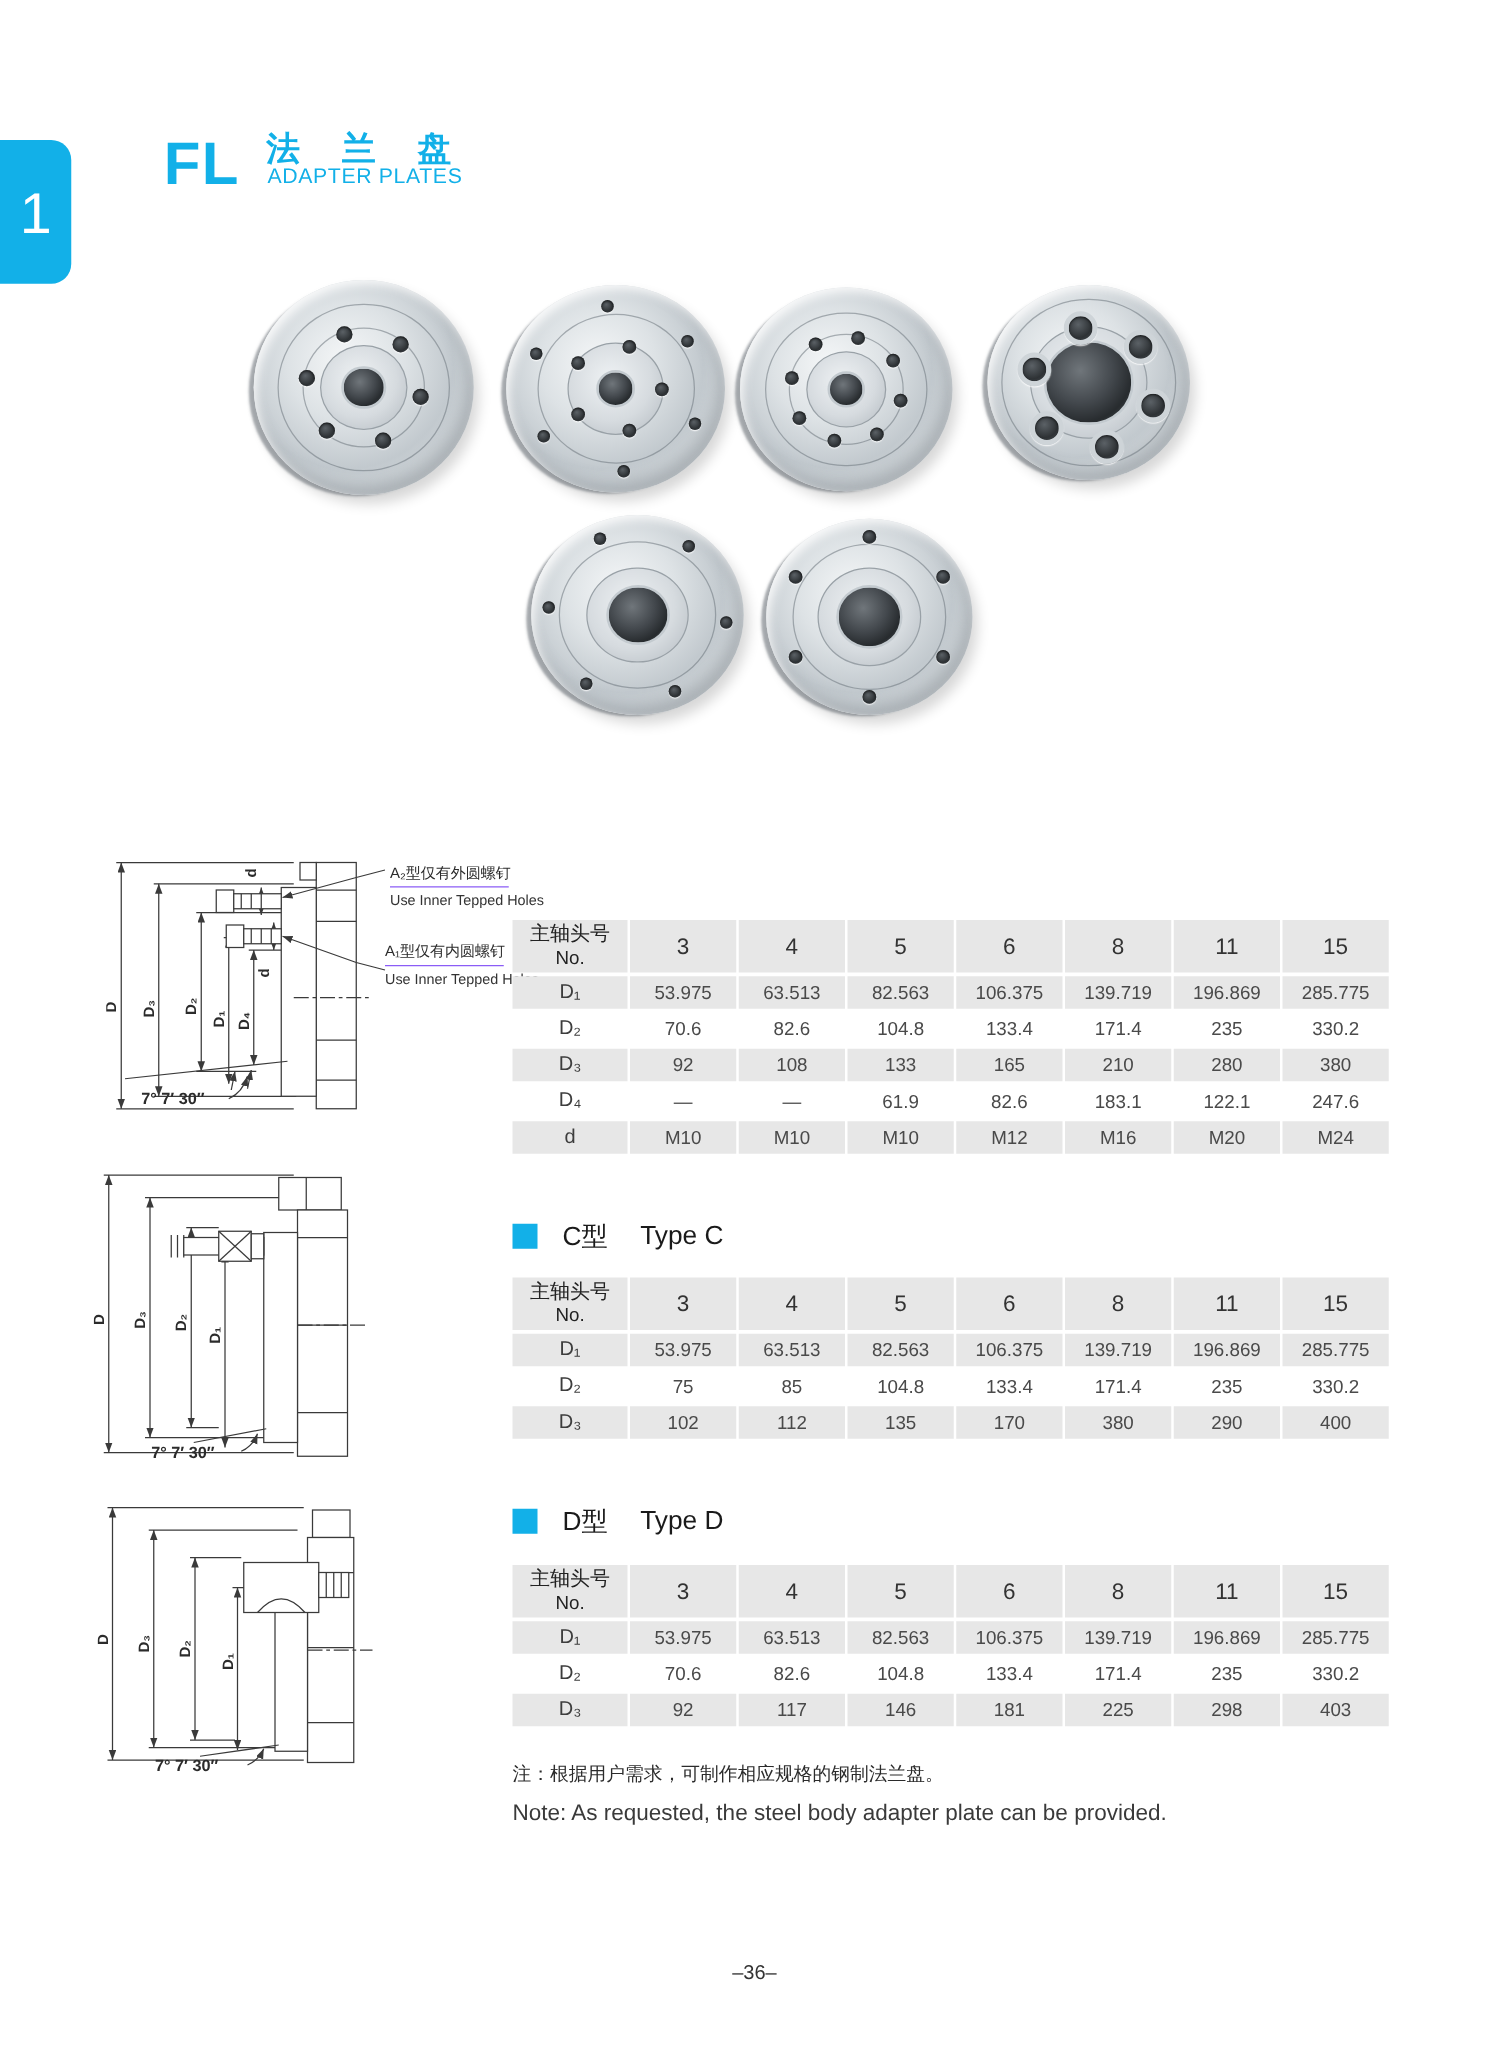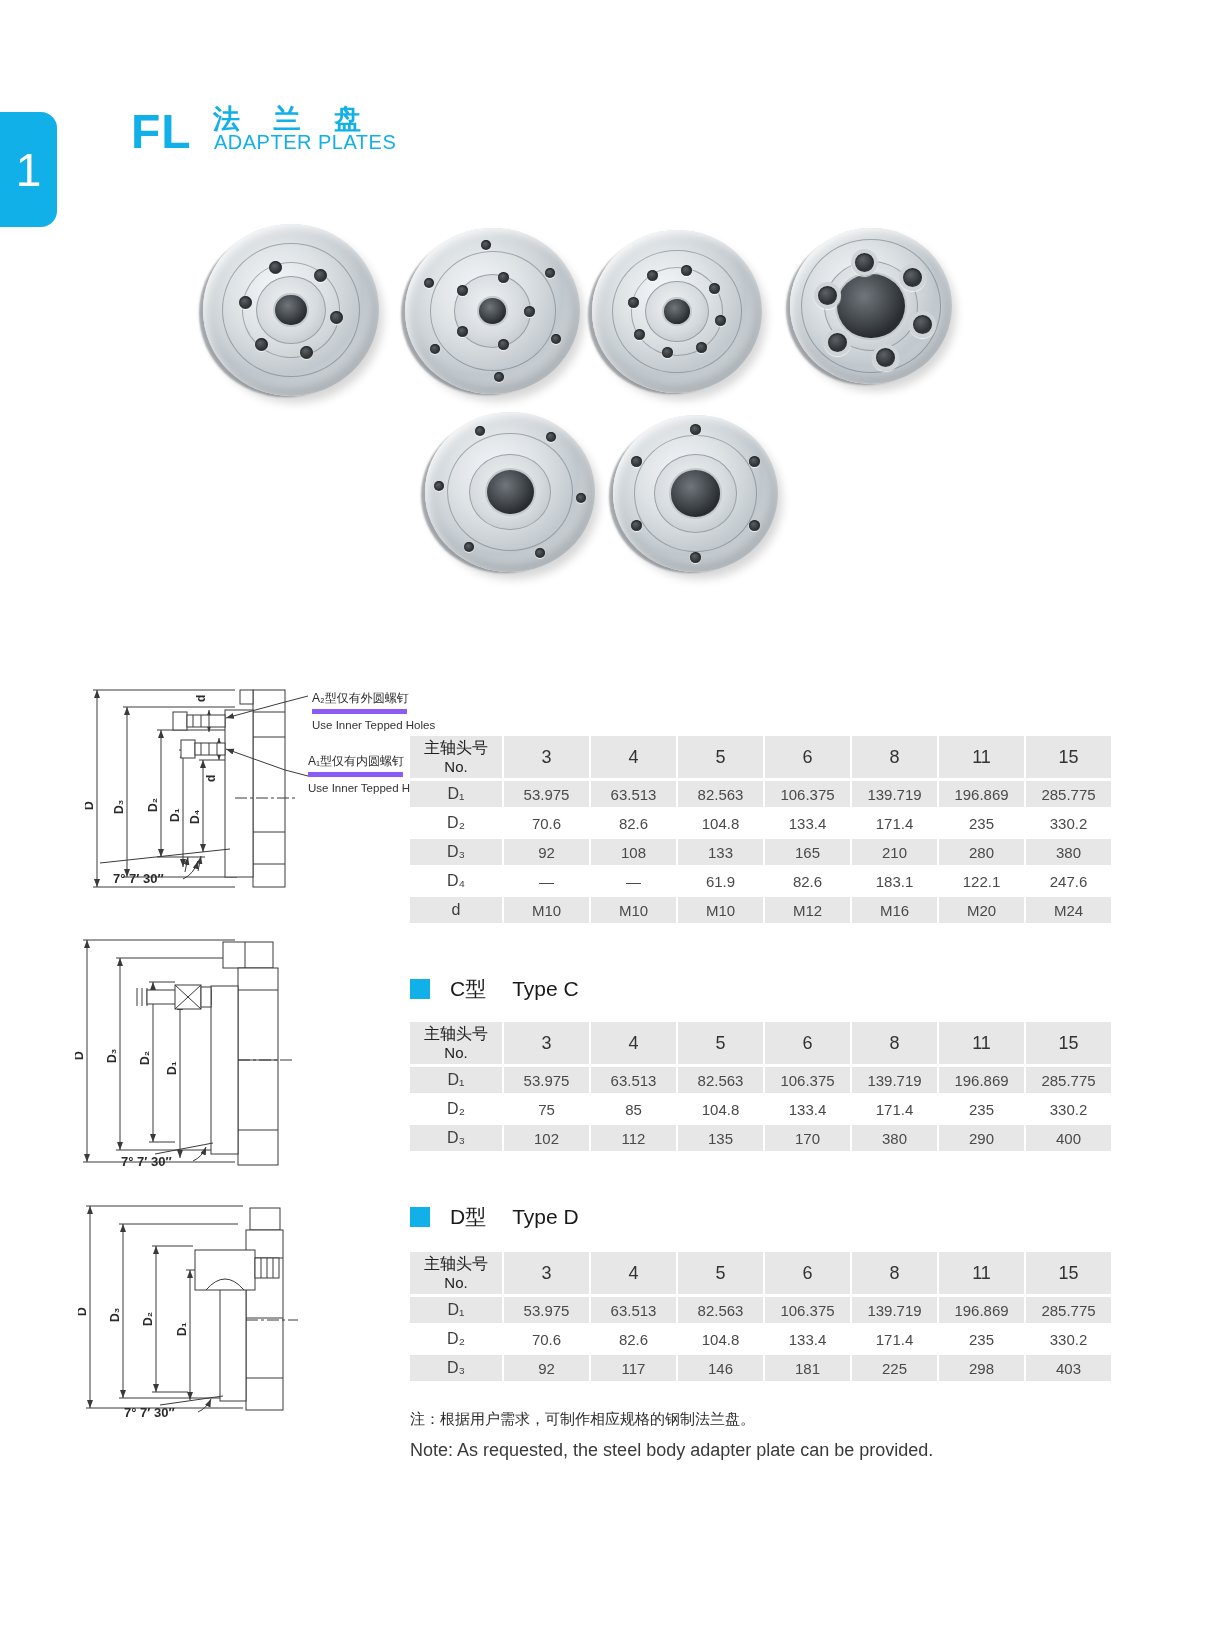--- a/index.html
+++ b/index.html
@@ -5,21 +5,21 @@
   html,body{margin:0;padding:0;background:#fff;}
   .page{position:relative;width:1207px;height:1649px;background:#fff;overflow:hidden;
         font-family:"Liberation Sans","DejaVu Sans",sans-serif;color:#222;}
 
   
   .side-tab{position:absolute;left:0;top:112px;width:57px;height:115px;background:#12b0e8;
             border-radius:0 16px 16px 0;display:flex;align-items:center;justify-content:center;
             color:#fff;font-size:46px;}
   .code{position:absolute;left:131px;top:104px;font-size:48px;font-weight:bold;color:#12b0e8;letter-spacing:1px;}
   .title-cn{position:absolute;left:213px;top:101px;font-size:27px;color:#12b0e8;letter-spacing:13px;font-weight:bold;}
-  .title-en{position:absolute;left:214px;top:131px;font-size:20px;color:#12b0e8;letter-spacing:.5px;}
+  .title-en{position:absolute;left:214px;top:131px;font-size:17px;color:#12b0e8;letter-spacing:.5px;}
 
   
   .plate{position:absolute;border-radius:50%;
      background:radial-gradient(circle at 42% 38%, #f5f7f8 0%, #dde2e5 32%, #c2c9ce 58%, #d6dbde 76%, #a9b1b7 100%);
      box-shadow:-6px 3px 2px -2px rgba(92,101,108,.55), 4px 7px 10px rgba(0,0,0,.16),
                 inset 3px 4px 8px rgba(255,255,255,.85), inset -5px -7px 12px rgba(96,106,114,.38);}
   .p-ring{position:absolute;border-radius:50%;border:1px solid rgba(110,118,125,.55);}
   .p-hub{position:absolute;border-radius:50%;border:1px solid #99a1a7;
      background:radial-gradient(circle at 44% 40%, #eff2f4 0%, #d6dbdf 55%, #b3bac0 100%);}
   .p-bore{position:absolute;border-radius:50%;border:2px solid #c3cacf;
@@ -30,21 +30,21 @@
   .bolt-hole.cb{border:4px solid #ced4d8;}
 
   
   .drw{position:absolute;}
   .drw .s{stroke:#3a3a3a;stroke-width:1;fill:none;}
   .drw .sf{stroke:#3a3a3a;stroke-width:1;fill:#fff;}
   .drw .axis{stroke:#3a3a3a;stroke-width:1;stroke-dasharray:12 3 3 3;fill:none;}
   .drw text{font:bold 12px "Liberation Sans","DejaVu Sans",sans-serif;fill:#2b2b2b;}
   .drw text.ang{font-size:13px;}
   .callout{position:absolute;width:95px;}
-  .c-cn{display:block;font-size:12px;color:#2b2b2b;border-bottom:5px solid #8b5cf6;padding-bottom:2px;white-space:nowrap;}
+  .c-cn{display:block;font-size:12px;color:#2b2b2b;border-bottom:1px solid #8b5cf6;padding-bottom:2px;white-space:nowrap;}
   .c-en{display:block;font-size:11.5px;color:#333;margin-top:5px;white-space:nowrap;}
 
   
   .sec-head{position:absolute;left:410px;display:flex;align-items:center;font-size:21px;color:#1a1a1a;}
   .bullet{width:20px;height:20px;background:#12b0e8;margin-right:20px;}
   .sec-head .t-en{margin-left:26px;}
 
   
   .spec-table{position:absolute;left:410px;display:grid;grid-template-columns:92px repeat(7,85px);
               column-gap:2px;row-gap:3px;}
@@ -449,14 +449,15 @@
       <div class="cell g">146</div>
       <div class="cell g">181</div>
       <div class="cell g">225</div>
       <div class="cell g">298</div>
       <div class="cell g">403</div>
     </div>
 
   <div class="note-cn">注：根据用户需求，可制作相应规格的钢制法兰盘。</div>
   <div class="note-en">Note: As requested, the steel body adapter plate can be provided.</div>
 
+  <div class="pageno">–36–</div>
 
 </div>
 
 </body></html>

